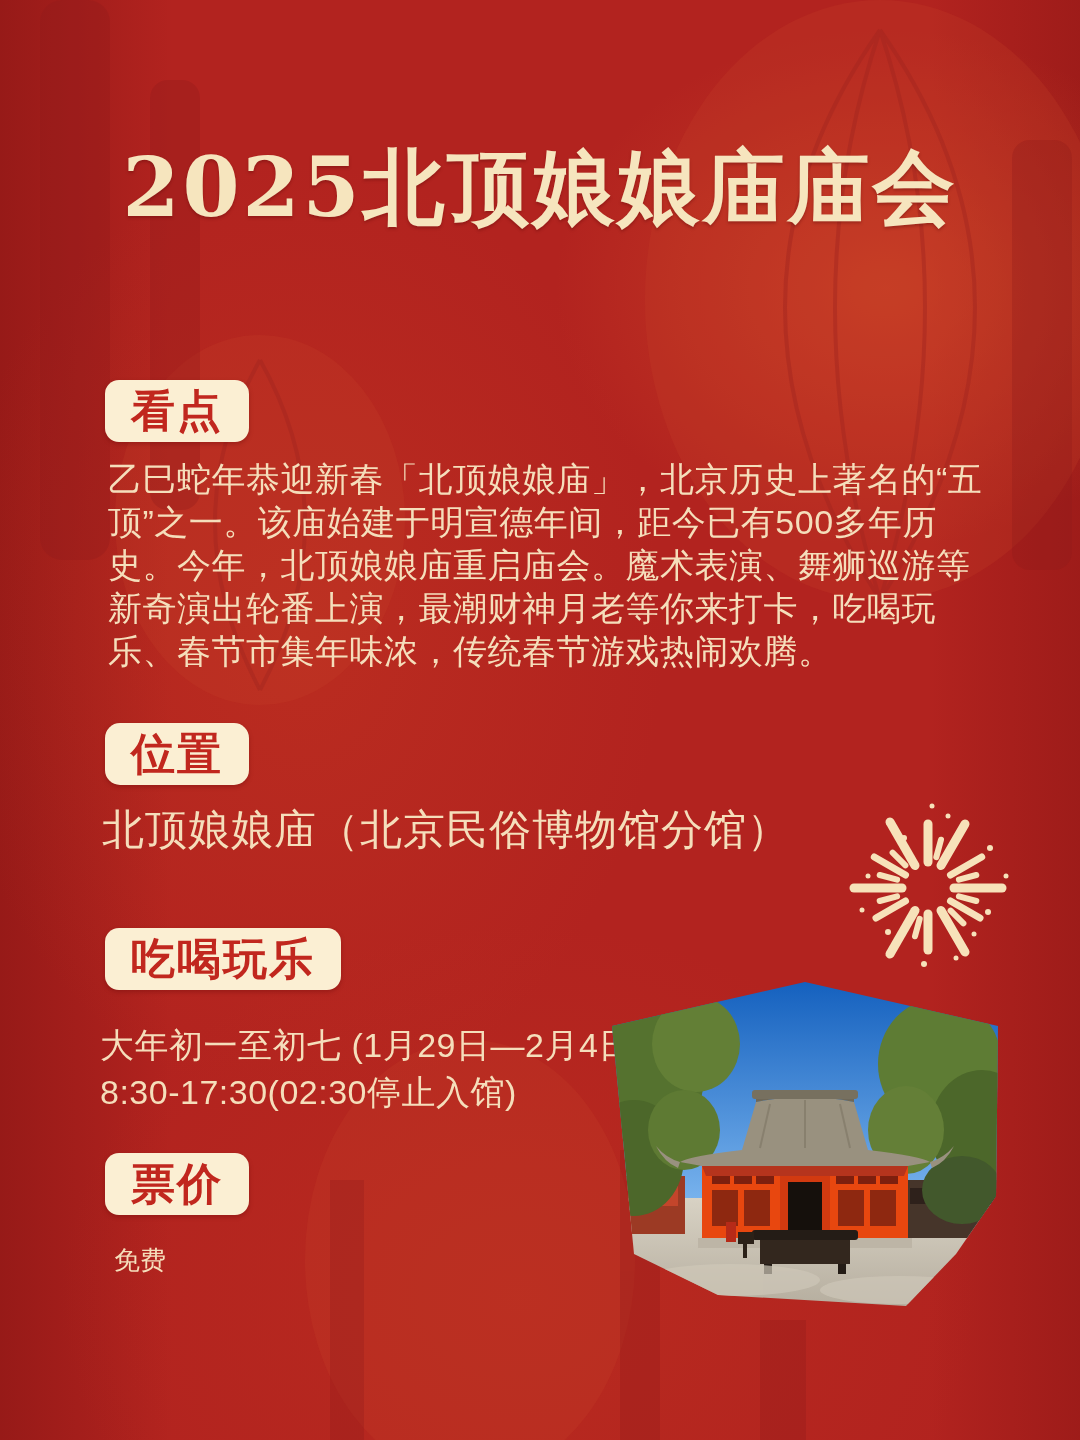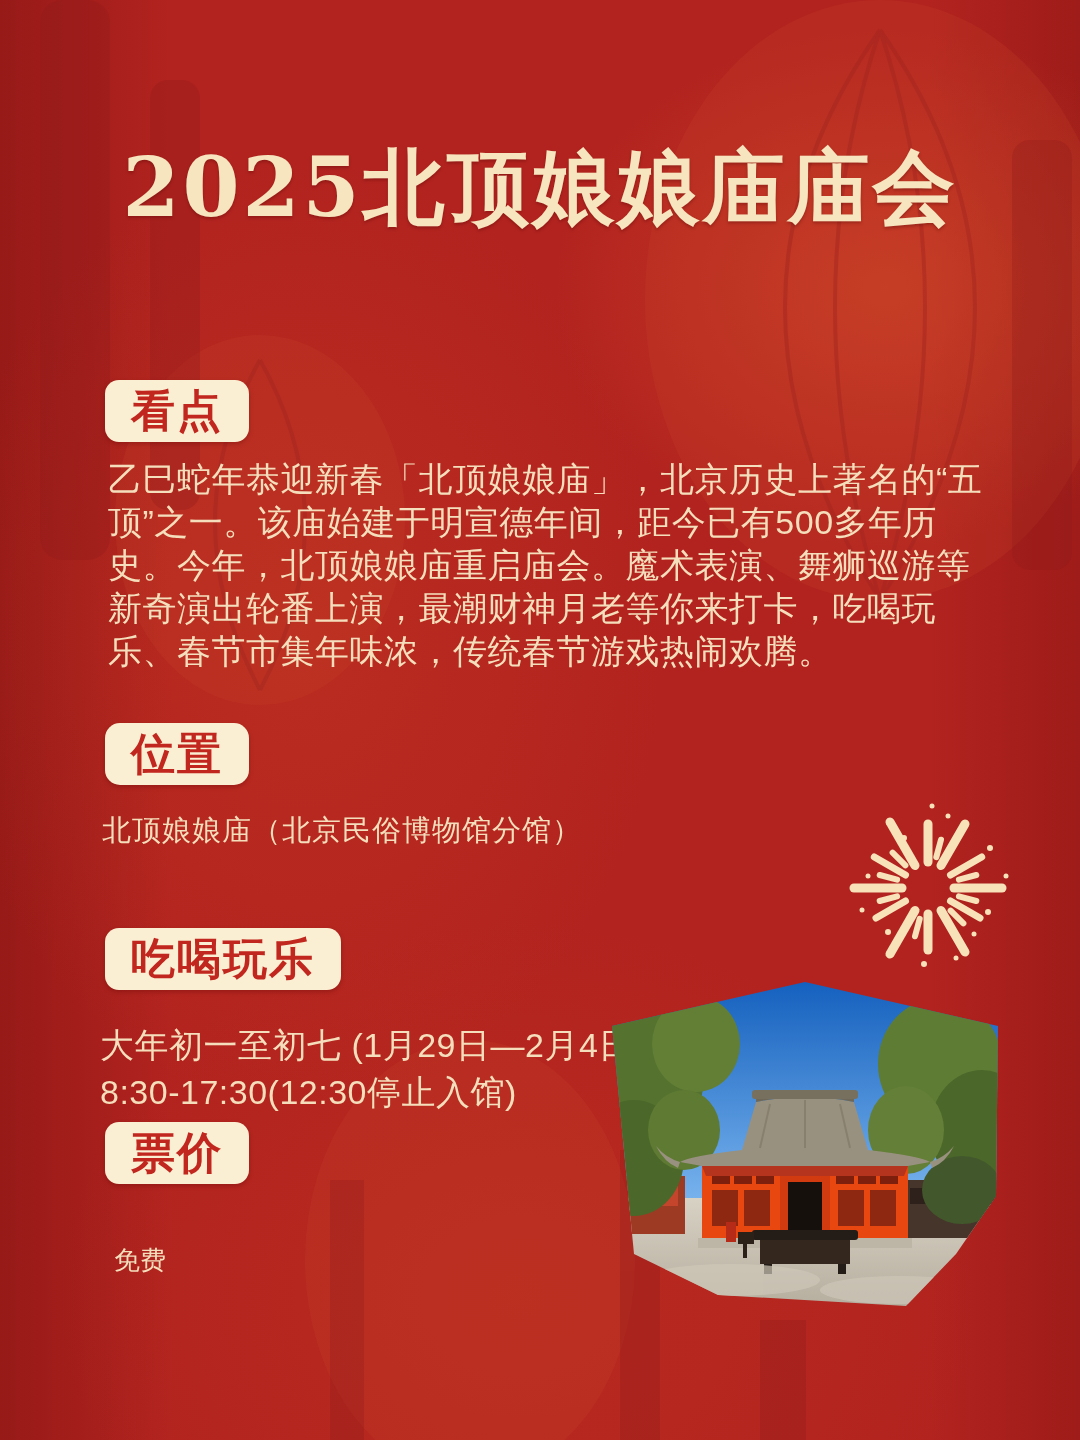--- a/index.html
+++ b/index.html
@@ -30,28 +30,28 @@
   .badge {
     position:absolute; height:62px; padding:0 26px;
     background:#FBEFD3; border-radius:14px;
     color:#C1271E; font-family:"DejaVu Serif","Liberation Serif",serif;
     font-weight:bold; font-size:44px; line-height:62px; letter-spacing:2px;
     box-shadow:0 2px 4px rgba(100,10,10,0.35);
   }
   .badge-highlights { left:105px; top:380px; }
   .badge-location  { left:105px; top:723px;border-radius:15px; }
   .badge-hours     { left:105px; top:928px; }
-  .badge-price     { left:105px; top:1122px; }
+  .badge-price     { left:105px; top:1153px; }
 
   .cream-text { position:absolute; color:#F5DEBB; }
   .highlights-body {
     left:100px; top:458px; width:890px;
     font-size:34px; line-height:43px; letter-spacing:0.5px;margin-left:8px;
   }
-  .location-text { left:102px; top:810px; font-size:29px; line-height:40px; letter-spacing:1px; }
+  .location-text { left:102px; top:810px; font-size:42px; line-height:40px; letter-spacing:1px; }
   .hours-text    { left:100px; top:1022px; font-size:34px; line-height:47px; letter-spacing:0.5px; }
   .price-text    { left:114px; top:1243px; font-size:26px; }
 
   .firework { position:absolute; left:828px; top:792px; width:200px; height:200px; }
 
   .photo { position:absolute; left:610px; top:980px; width:390px; height:332px; }
   .photo svg { display:block; width:100%; height:100%; }
 </style>
 </head>
 <body>
@@ -137,21 +137,21 @@
       <circle cx="34" cy="118" r="2.5"></circle>
         <circle cx="104" cy="14" r="2.5"></circle>
     </g>
   </svg>
 
   <div class="badge badge-hours">
     <span>吃喝玩乐</span>
   </div>
   <p class="cream-text hours-text">
     <span>大年初一至初七 (1月29日—2月4日)</span><br>
-    <span>8:30-17:30(12:30停止入馆)</span>
+    <span>8:30-17:30(02:30停止入馆)</span>
   </p>
 
   <div class="badge badge-price">
     <span>票价</span>
   </div>
   <p class="cream-text price-text">免费</p>
 
   <div class="photo">
     <svg viewBox="0 0 390 332" aria-hidden="true">
       <defs>

